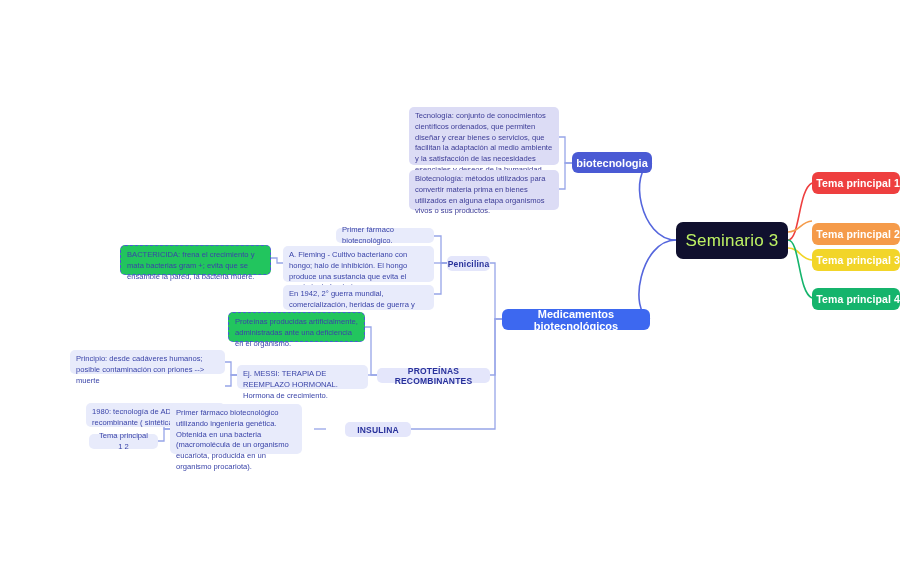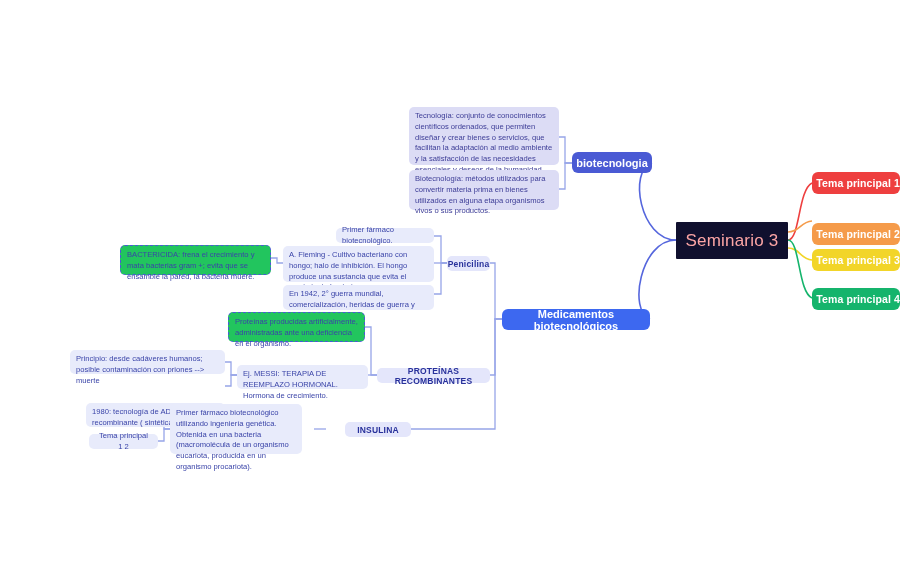--- a/index.html
+++ b/index.html
@@ -26,22 +26,22 @@
     height: 562px;
     pointer-events: none;
   }
   .node {
     position: absolute;
     box-sizing: border-box;
   }
   
   .root-node {
     background: #10102e;
-    color: #fca5a5;
-    border-radius: 1px;
+    color: #bef264;
+    border-radius: 7px;
     font-size: 17px;
     letter-spacing: 0.2px;
     display: flex;
     align-items: center;
     justify-content: center;
     text-align: center;
   }
   
   .blue-node {
     background: #4a5ad4;

